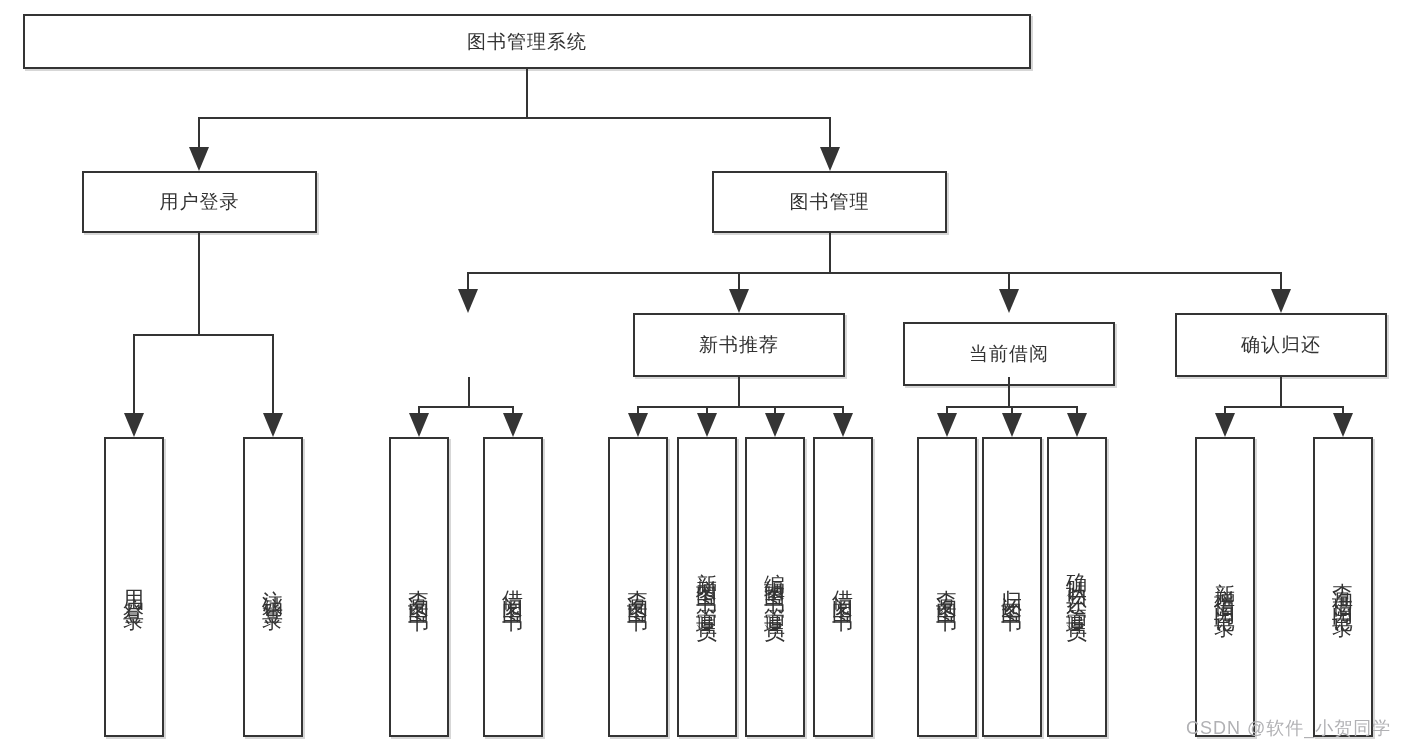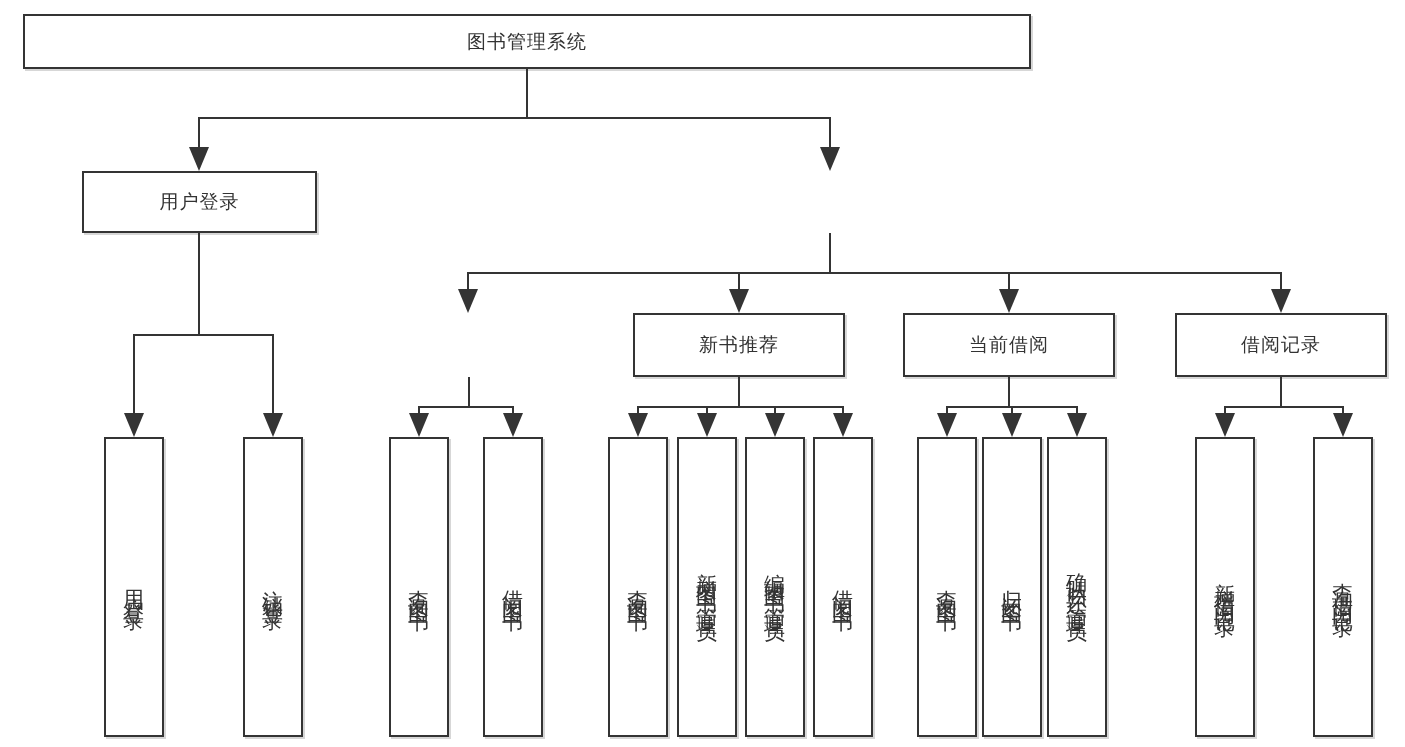--- a/index.html
+++ b/index.html
@@ -75,20 +75,23 @@
   <div class="hline" style="left:198px; top:117px; width:633px;"></div>
 
   <div class="vline" style="left:198px; top:117px; height:32px;"></div>
   <div class="arrow" style="left:189px; top:147px;"></div>
   <div class="vline" style="left:829px; top:117px; height:32px;"></div>
   <div class="arrow" style="left:820px; top:147px;"></div>
 
   <div class="box hbox" style="left:82px; top:171px; width:235px; height:62px;">
     <span>用户登录</span>
   </div>
+  <div class="box hbox" style="left:712px; top:171px; width:235px; height:62px;">
+    <span>图书管理</span>
+  </div>
 
   <div class="vline" style="left:198px; top:233px; height:102px;"></div>
   <div class="hline" style="left:133px; top:334px; width:141px;"></div>
   <div class="vline" style="left:133px; top:334px; height:80px;"></div>
   <div class="arrow" style="left:124px; top:413px;"></div>
   <div class="vline" style="left:272px; top:334px; height:80px;"></div>
   <div class="arrow" style="left:263px; top:413px;"></div>
 
   <div class="vline" style="left:829px; top:233px; height:41px;"></div>
   <div class="hline" style="left:467px; top:272px; width:815px;"></div>
@@ -97,25 +100,25 @@
   <div class="vline" style="left:738px; top:272px; height:19px;"></div>
   <div class="arrow" style="left:729px; top:289px;"></div>
   <div class="vline" style="left:1008px; top:272px; height:19px;"></div>
   <div class="arrow" style="left:999px; top:289px;"></div>
   <div class="vline" style="left:1280px; top:272px; height:19px;"></div>
   <div class="arrow" style="left:1271px; top:289px;"></div>
 
   <div class="box hbox" style="left:633px; top:313px; width:212px; height:64px;">
     <span>新书推荐</span>
   </div>
-  <div class="box hbox" style="left:903px; top:313px; width:212px; height:64px;">
+  <div class="box hbox" style="left:903px; top:322px; width:212px; height:64px;">
     <span>当前借阅</span>
   </div>
   <div class="box hbox" style="left:1175px; top:313px; width:212px; height:64px;">
-    <span>借阅记录</span>
+    <span>确认归还</span>
   </div>
 
   <div class="vline" style="left:468px; top:377px; height:31px;"></div>
   <div class="hline" style="left:418px; top:406px; width:96px;"></div>
   <div class="vline" style="left:418px; top:406px; height:9px;"></div>
   <div class="arrow" style="left:409px; top:413px;"></div>
   <div class="vline" style="left:512px; top:406px; height:9px;"></div>
   <div class="arrow" style="left:503px; top:413px;"></div>
 
   <div class="vline" style="left:738px; top:377px; height:31px;"></div>
@@ -182,14 +185,15 @@
     <span class="vtext">确认归还（管理员）</span>
   </div>
 
   <div class="box vbox" style="left:1195px; top:437px; width:60px; height:300px;">
     <span class="vtext">新增借阅记录</span>
   </div>
   <div class="box vbox" style="left:1313px; top:437px; width:60px; height:300px;">
     <span class="vtext">查询借阅记录</span>
   </div>
 
+  <div id="watermark">CSDN @软件_小贺同学</div>
 
 </div>
 
 </body></html>

